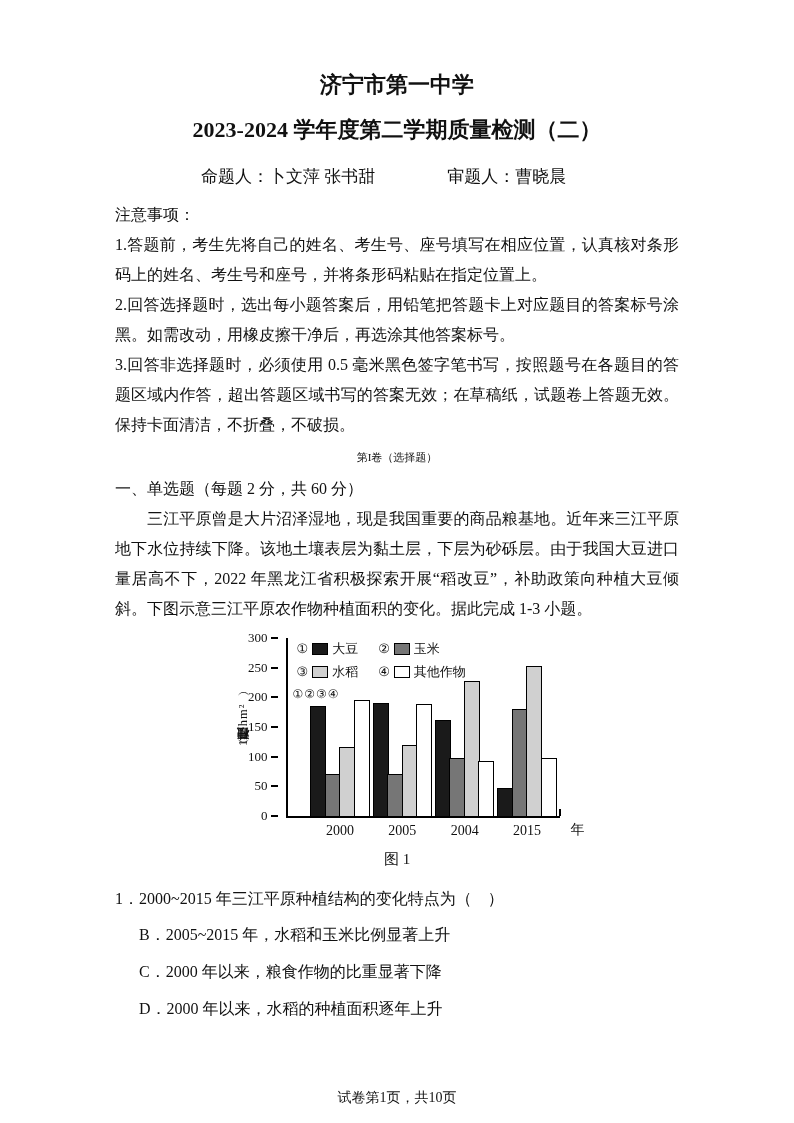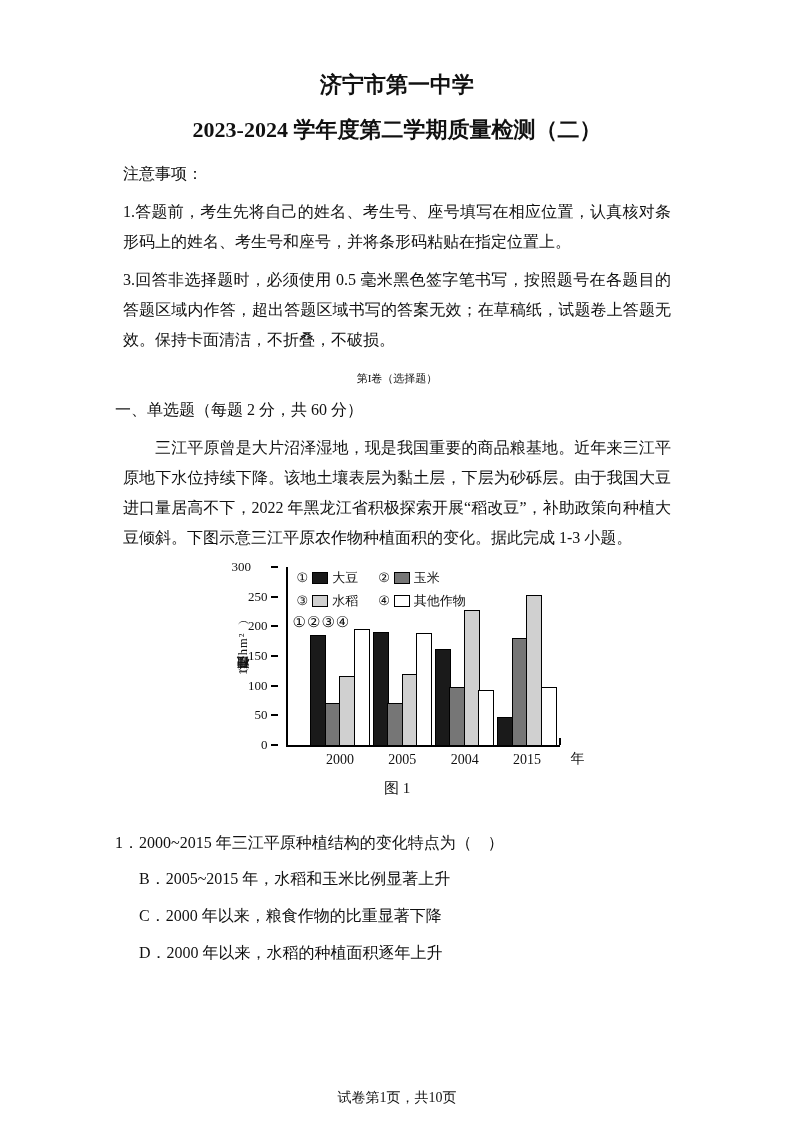--- a/index.html
+++ b/index.html
@@ -5,21 +5,21 @@
   html,body{margin:0;padding:0;}
   body{
     width:794px;height:1123px;background:#ffffff;position:relative;overflow:hidden;
     font-family:"Liberation Serif","DejaVu Serif",serif;color:#111;
   }
   .content{position:absolute;left:115px;top:56px;width:564px;}
   .title{text-align:center;font-weight:700;font-size:22px;line-height:26px;margin:16px;}
   .title+.title{margin-top:19px;}
   .subject{font-size:23px;}
   .setters{display:flex;margin:22px 0 0 86px;gap:72px;font-size:17px;}
-  .bodytext{font-size:16px;line-height:30px;text-align:justify;margin:8px;}
+  .bodytext{font-size:16px;line-height:30px;text-align:justify;margin:0;}
   .notices{margin-top:12px;}
   .section-title{text-align:center;font-size:11px;line-height:30px;margin-top:2px;}
   .qtype{font-size:16px;line-height:30px;margin-top:2px;}
   .stem{text-indent:2em;}
   
   .chart{margin:14px auto 0;width:fit-content;}
   .chart-inner{display:flex;align-items:flex-start;}
   .ylabel{
     height:178px;display:flex;align-items:center;justify-content:center;
     writing-mode:vertical-rl;transform:rotate(180deg);
@@ -34,41 +34,46 @@
   .bar{width:16px;box-sizing:border-box;border:1.5px solid #000;border-bottom:none;margin-left:-1.5px;}
   .bar:first-child{margin-left:0;}
   .year-label{position:absolute;bottom:-23px;left:50%;transform:translateX(-50%);font-size:14px;white-space:nowrap;}
   .ytick{position:absolute;left:-56px;width:46px;display:flex;align-items:center;justify-content:flex-end;gap:3px;transform:translateY(50%);}
   .ytick-label{font-size:13px;}
   .ytick-mark{width:7px;height:2px;background:#000;display:inline-block;}
   .xtick{position:absolute;bottom:0;width:2px;height:7px;background:#000;transform:translateX(-1px);}
   .legend{position:absolute;top:2px;left:9px;display:grid;grid-template-columns:auto auto;gap:5px 20px;font-size:13px;}
   .legend-item{display:flex;align-items:center;gap:4px;white-space:nowrap;}
   .legend-swatch{width:16px;height:12px;box-sizing:border-box;border:1.5px solid #000;display:inline-block;}
-  .annotation{position:absolute;left:5px;bottom:114px;font-size:15px;letter-spacing:1px;}
+  .annotation{position:absolute;left:5px;bottom:114px;font-size:12px;letter-spacing:1px;}
   .xunit{position:absolute;right:-25px;bottom:-23px;font-size:14px;}
   .fig-caption{text-align:center;font-size:15px;margin-top:32px;}
   
-  .question{margin-top:28px;}
+  .question{margin-top:13px;}
   .q-text{font-size:16px;line-height:34px;}
   .option{font-size:16px;line-height:37px;margin-left:24px;}
   .footer{position:absolute;left:0;right:0;bottom:16px;text-align:center;font-size:14px;}
 </style>
 </head>
 <body>
 
 <div class="content">
 
   <h1 class="title">济宁市第一中学</h1>
   <h1 class="title">2023-2024 学年度第二学期质量检测（二）</h1>
 
+  <div class="setters">
+    <span>命题人：卜文萍 张书甜</span>
+    <span>审题人：曹晓晨</span>
+  </div>
 
   <div class="notices">
     <p class="bodytext">注意事项：</p>
     <p class="bodytext">1.答题前，考生先将自己的姓名、考生号、座号填写在相应位置，认真核对条形码上的姓名、考生号和座号，并将条形码粘贴在指定位置上。</p>
+    <p class="bodytext">2.回答选择题时，选出每小题答案后，用铅笔把答题卡上对应题目的答案标号涂黑。如需改动，用橡皮擦干净后，再选涂其他答案标号。</p>
     <p class="bodytext">3.回答非选择题时，必须使用 0.5 毫米黑色签字笔书写，按照题号在各题目的答题区域内作答，超出答题区域书写的答案无效；在草稿纸，试题卷上答题无效。保持卡面清洁，不折叠，不破损。</p>
   </div>
 
   <div class="section-title">第I卷（选择题）</div>
   <div class="qtype">一、单选题（每题 2 分，共 60 分）</div>
   <p class="bodytext stem">三江平原曾是大片沼泽湿地，现是我国重要的商品粮基地。近年来三江平原地下水位持续下降。该地土壤表层为黏土层，下层为砂砾层。由于我国大豆进口量居高不下，2022 年黑龙江省积极探索开展“稻改豆”，补助政策向种植大豆倾斜。下图示意三江平原农作物种植面积的变化。据此完成 1-3 小题。</p>
 
   <figure class="chart">
     <div class="chart-inner">
       <div class="ylabel">种植面积（10⁴hm²）</div>
@@ -91,21 +96,21 @@
               <span class="ytick-mark"></span>
             </div>
             <div class="ytick" style="bottom: 118.667px;">
               <span class="ytick-label">200</span>
               <span class="ytick-mark"></span>
             </div>
             <div class="ytick" style="bottom: 148.333px;">
               <span class="ytick-label">250</span>
               <span class="ytick-mark"></span>
             </div>
-            <div class="ytick" style="bottom: 178px; justify-content: space-between;">
+            <div class="ytick" style="bottom: 178px;">
               <span class="ytick-label">300</span>
               <span class="ytick-mark"></span>
             </div>
           </div>
         <div>
             <div class="xtick" style="left: 25%;"></div>
             <div class="xtick" style="left: 50%;"></div>
             <div class="xtick" style="left: 75%;"></div>
             <div class="xtick" style="left: 100%;"></div>
           </div>

